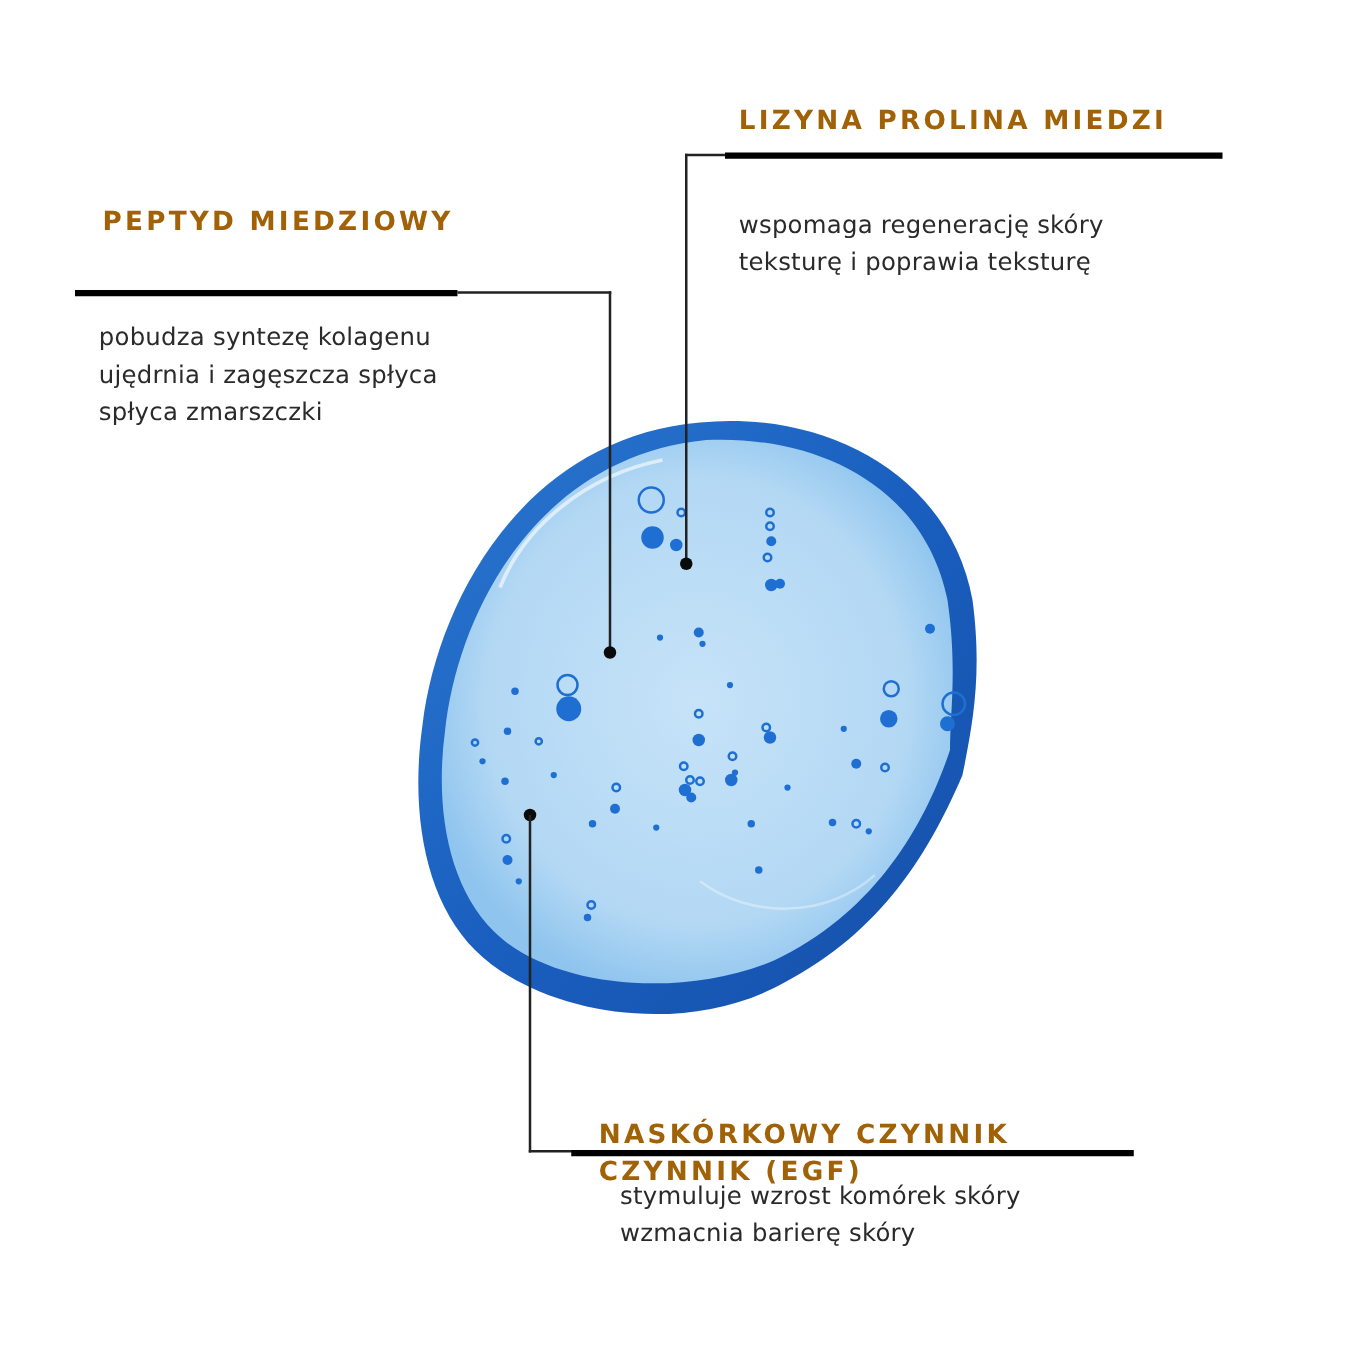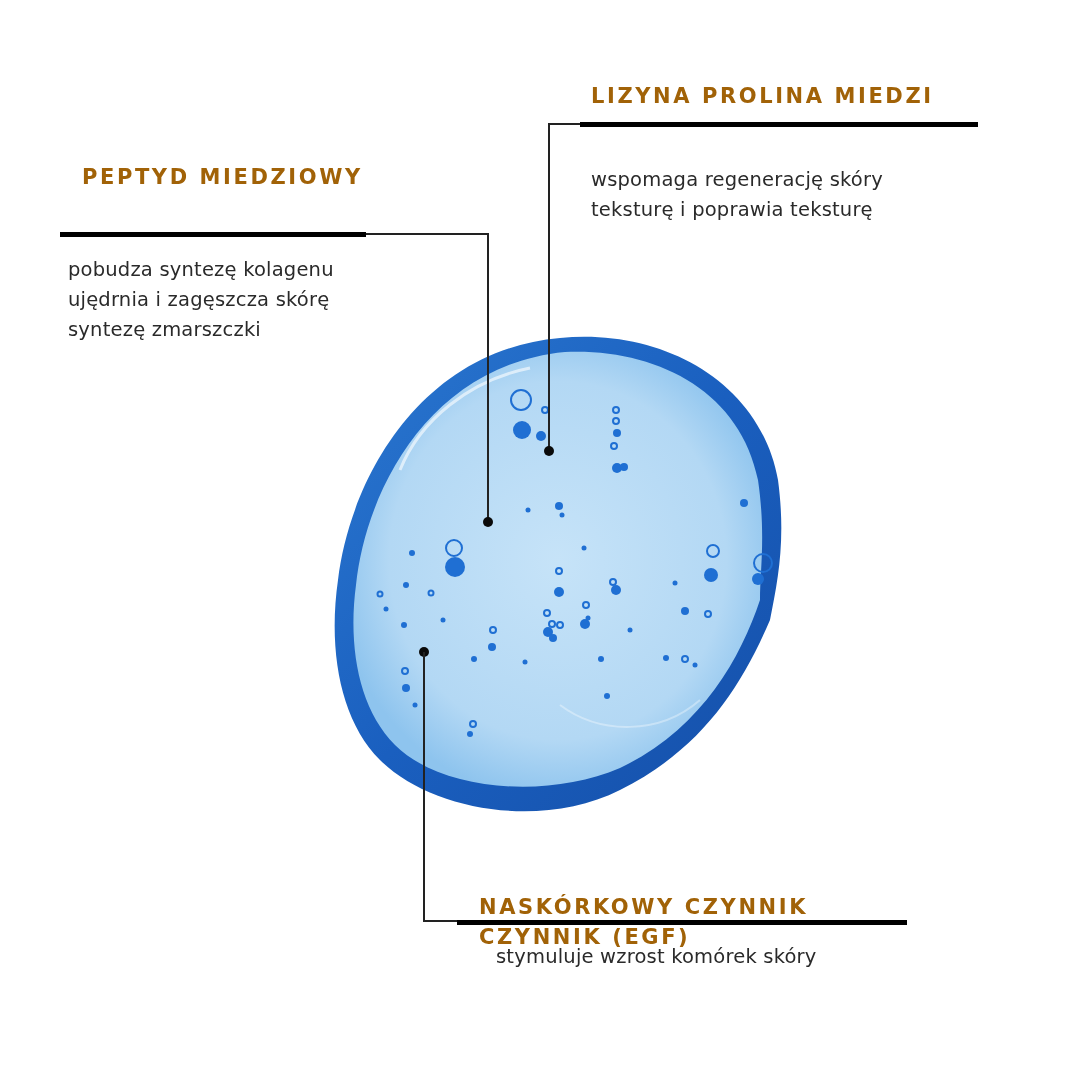--- a/index.html
+++ b/index.html
@@ -101,24 +101,24 @@
   </g>
 </svg>
 
 <div class="abs title" style="left:82px; top:162px;">
   <div>PEPTYD MIEDZIOWY</div>
 </div>
 <div class="abs thick" style="left:60px; top:232px; width:306px;"></div>
 <div class="abs thin-h" style="left:366px; top:233px; width:123px;"></div>
 <div class="abs thin-v" style="left:487px; top:233px; height:288px;"></div>
 <div class="abs dot" style="left:483px; top:517px;"></div>
-<div class="abs desc" style="left:68px; top:255px;">
+<div class="abs desc" style="left:79px; top:255px;">
   <div>pobudza syntezę kolagenu</div>
-  <div>ujędrnia i zagęszcza skórę</div>
-  <div>syntezę zmarszczki</div>
+  <div>ujędrnia i zagęszcza spłyca</div>
+  <div>spłyca zmarszczki</div>
 </div>
 
 <div class="abs title" style="left:591px; top:81px;">
   <div>LIZYNA PROLINA MIEDZI</div>
 </div>
 <div class="abs thin-h" style="left:548px; top:123px; width:32px;"></div>
 <div class="abs thick" style="left:580px; top:122px; width:398px;"></div>
 <div class="abs thin-v" style="left:548px; top:123px; height:326px;"></div>
 <div class="abs dot" style="left:544px; top:446px;"></div>
 <div class="abs desc" style="left:591px; top:145px;margin-top:20px;">
@@ -129,13 +129,14 @@
 <div class="abs dot" style="left:419px; top:647px;"></div>
 <div class="abs thin-v" style="left:423px; top:652px; height:270px;"></div>
 <div class="abs thin-h" style="left:423px; top:920px; width:35px;"></div>
 <div class="abs thick" style="left:457px; top:920px; width:450px;"></div>
 <div class="abs title" style="left:479px; top:849px;margin-top:43px;">
   <div>NASKÓRKOWY CZYNNIK</div>
   <div>CZYNNIK (EGF)</div>
 </div>
 <div class="abs desc" style="left:496px; top:942px;">
   <div>stymuluje wzrost komórek skóry</div>
+  <div>wzmacnia barierę skóry</div>
 </div>
 
 </body></html>

